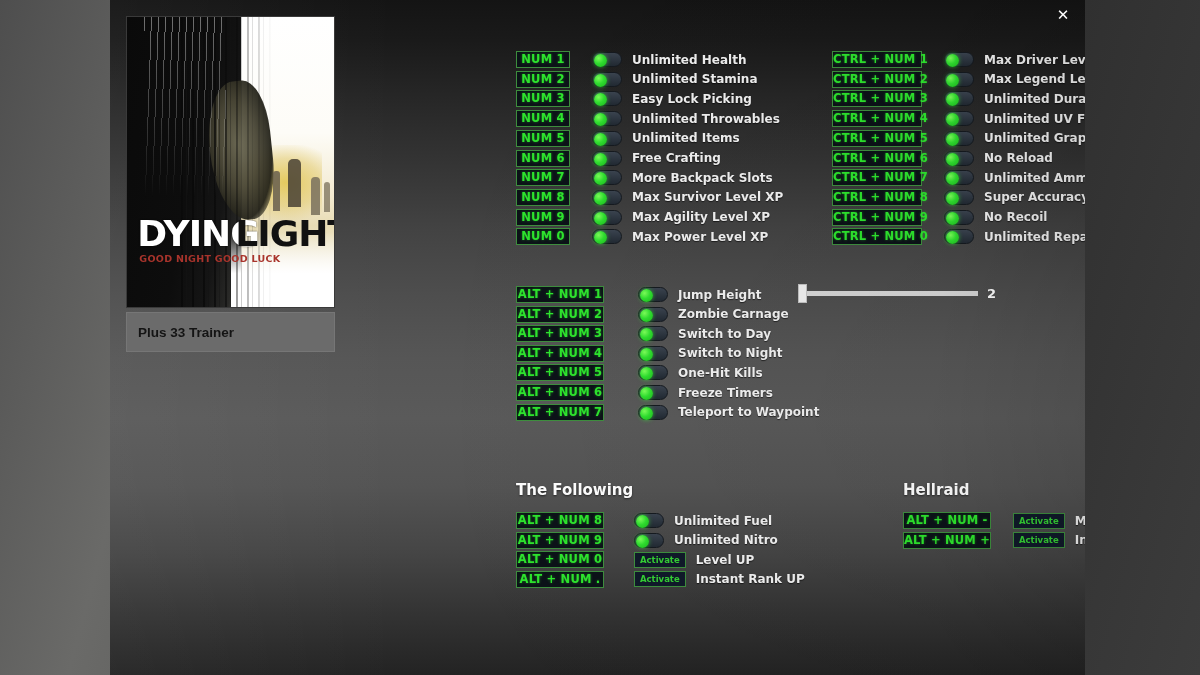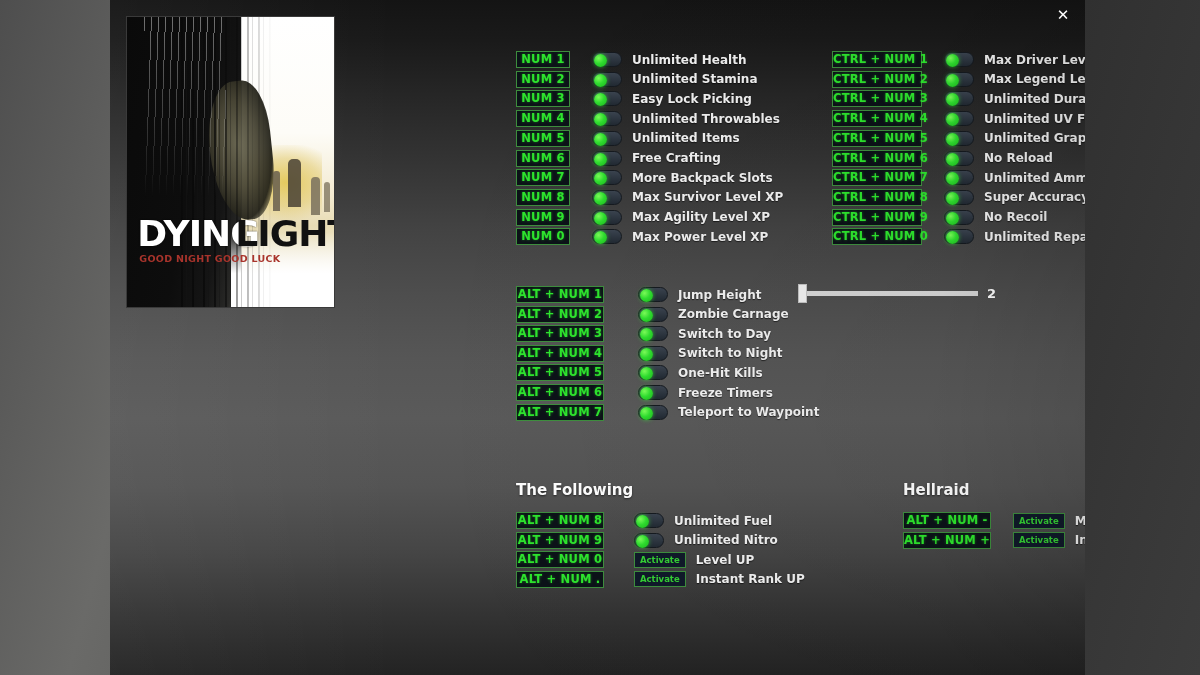--- a/index.html
+++ b/index.html
@@ -268,20 +268,21 @@
       <div class="art-streaks"></div>
       <div class="art-streaks2"></div>
       <div class="logo-block">
         <div class="logo-line">
           <span class="logo-dying">DYING</span>
           <span class="logo-light">LIGHT</span>
           <span class="logo-tag">GOOD NIGHT GOOD LUCK</span>
         </div>
       </div>
     </div>
+    <div id="trainer-label">Plus 33 Trainer</div>
   </div>
 
   <div id="col-num">
       <div class="cheat-row" style="left: 406px; top: 51px;">
         <div class="hotkey w-narrow">NUM 1</div>
         <div style="width: 22px;"></div>
         <div class="toggle">
           <div class="knob"></div>
         </div>
         <div style="width: 10px;"></div>

